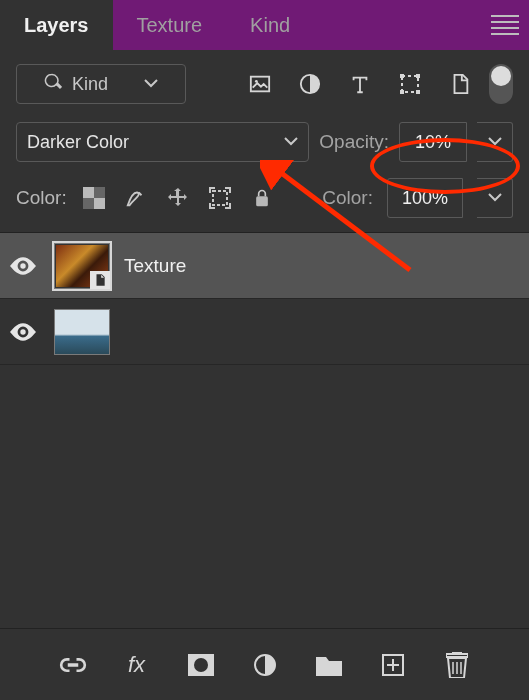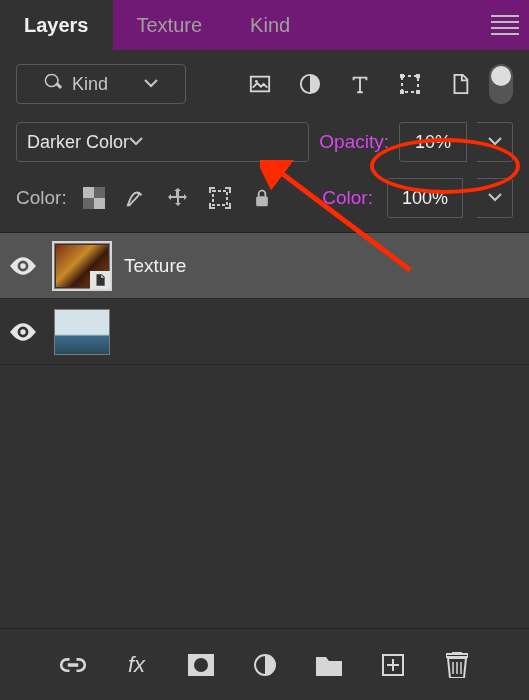--- a/index.html
+++ b/index.html
@@ -98,30 +98,30 @@
   
   .blend-row {
     display: flex;
     align-items: center;
     padding: 8px 16px;
     gap: 10px;
   }
   .blend-select {
     display: flex;
     align-items: center;
-    justify-content: flex-start;
+    justify-content: space-between;
     border: 1px solid #595959;
     border-radius: 4px;
     height: 40px;
     padding: 0 10px;
     flex: 1;
     background: #323232;
     color: #e5e5e5;
   }
-  .label-muted { color: #d946ef; font-size: 19px; }
+  .label-muted { color: #a3a3a3; font-size: 19px; }
   .value-box {
     border: 1px solid #595959;
     border-radius: 3px 0 0 3px;
     height: 40px;
     display: flex; align-items: center;
     padding: 0 14px;
     background: #323232;
     color: #f0f0f0;
     font-size: 18px;
     min-width: 68px;

